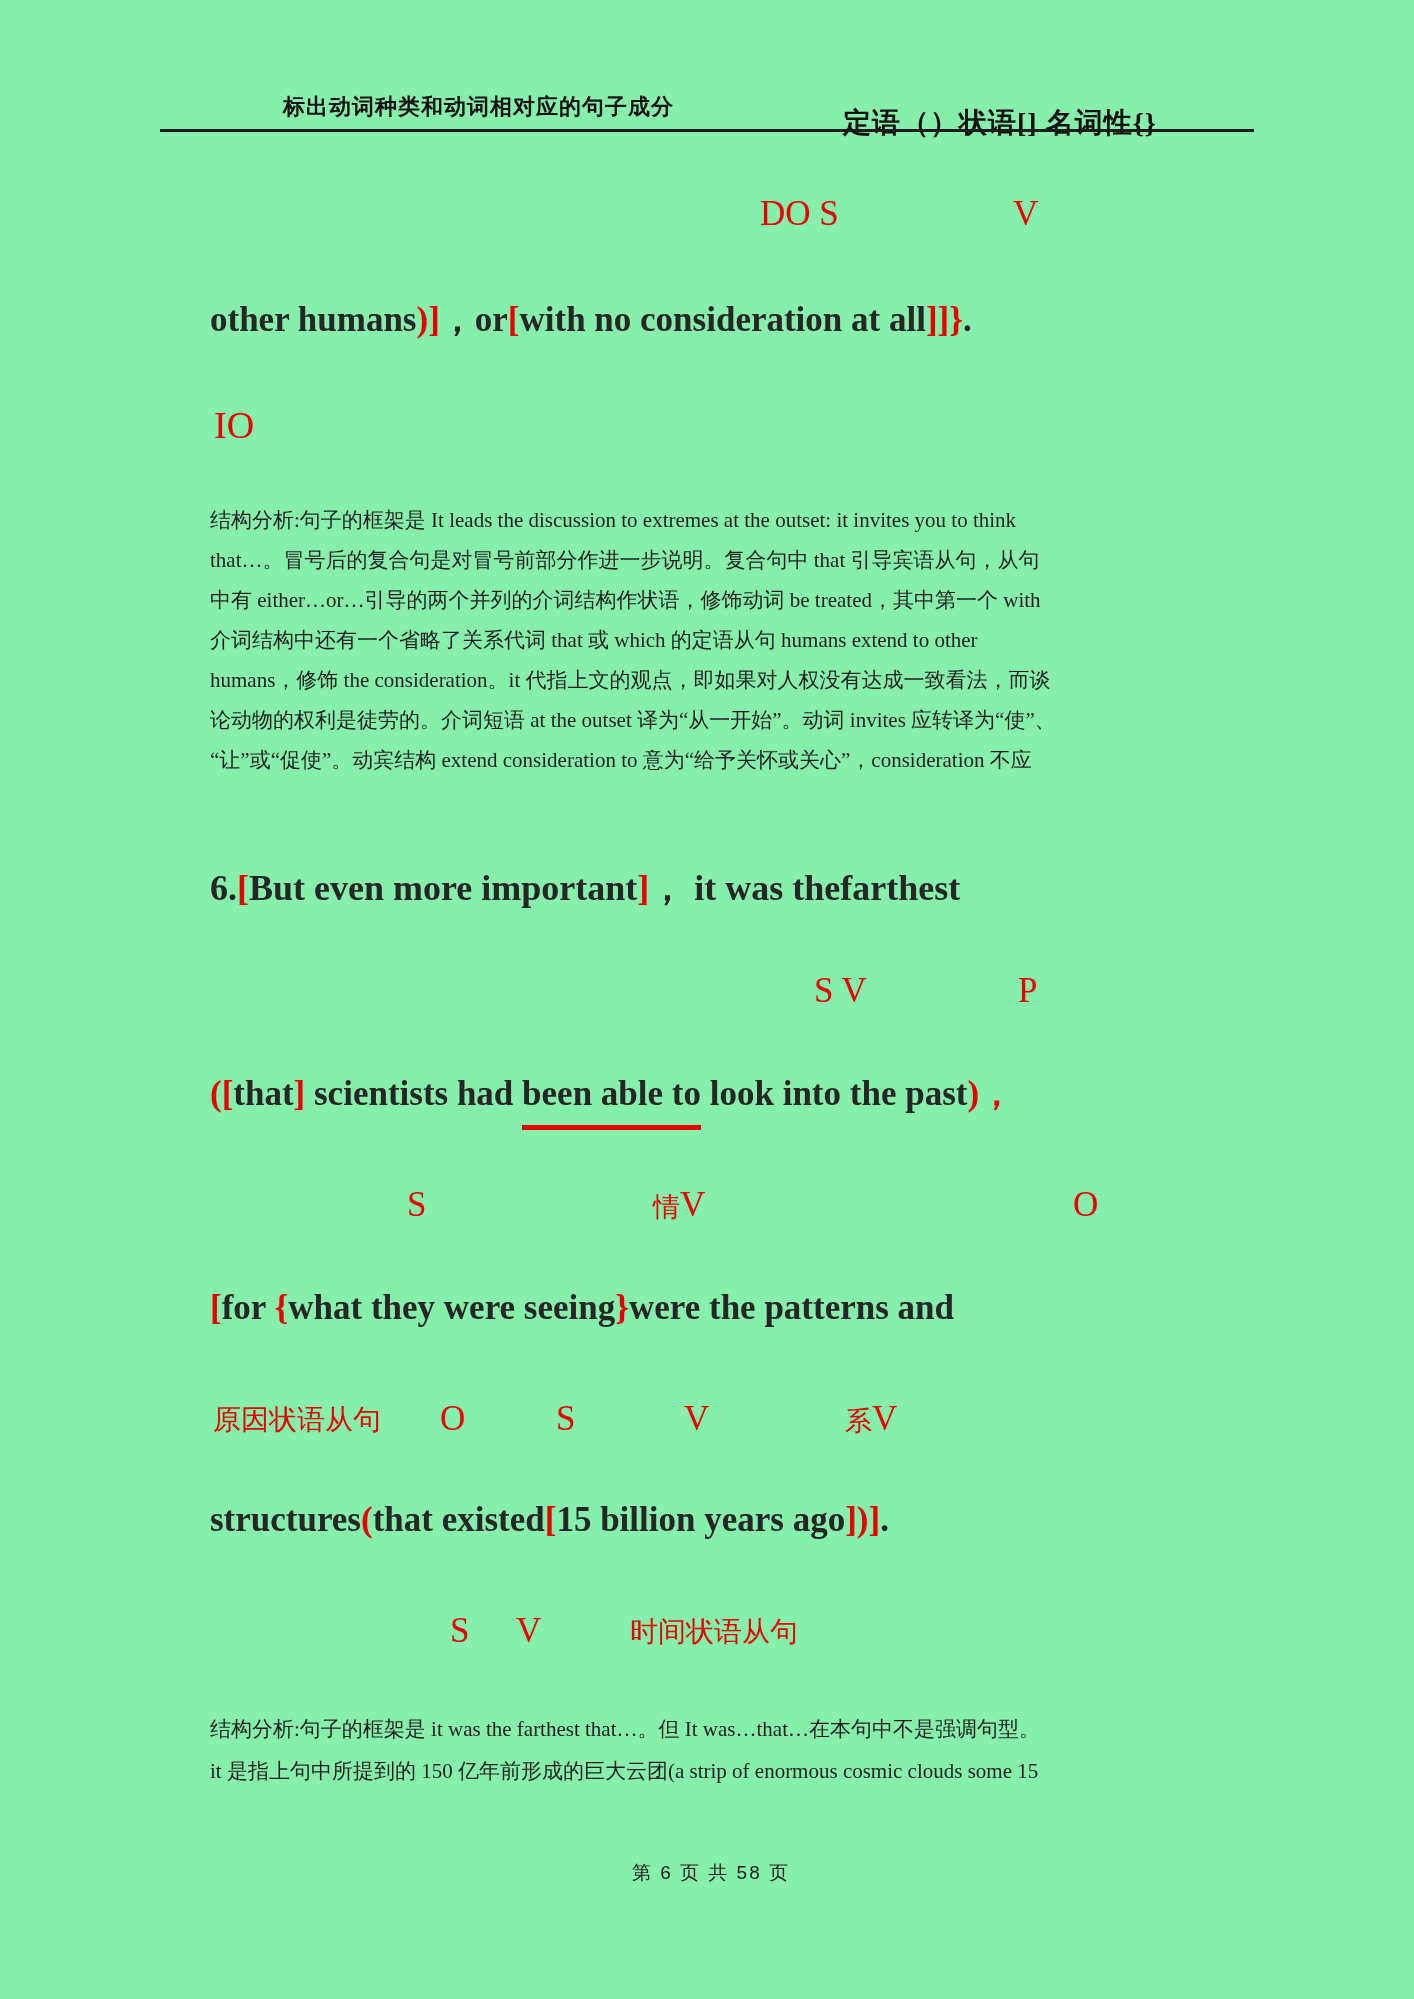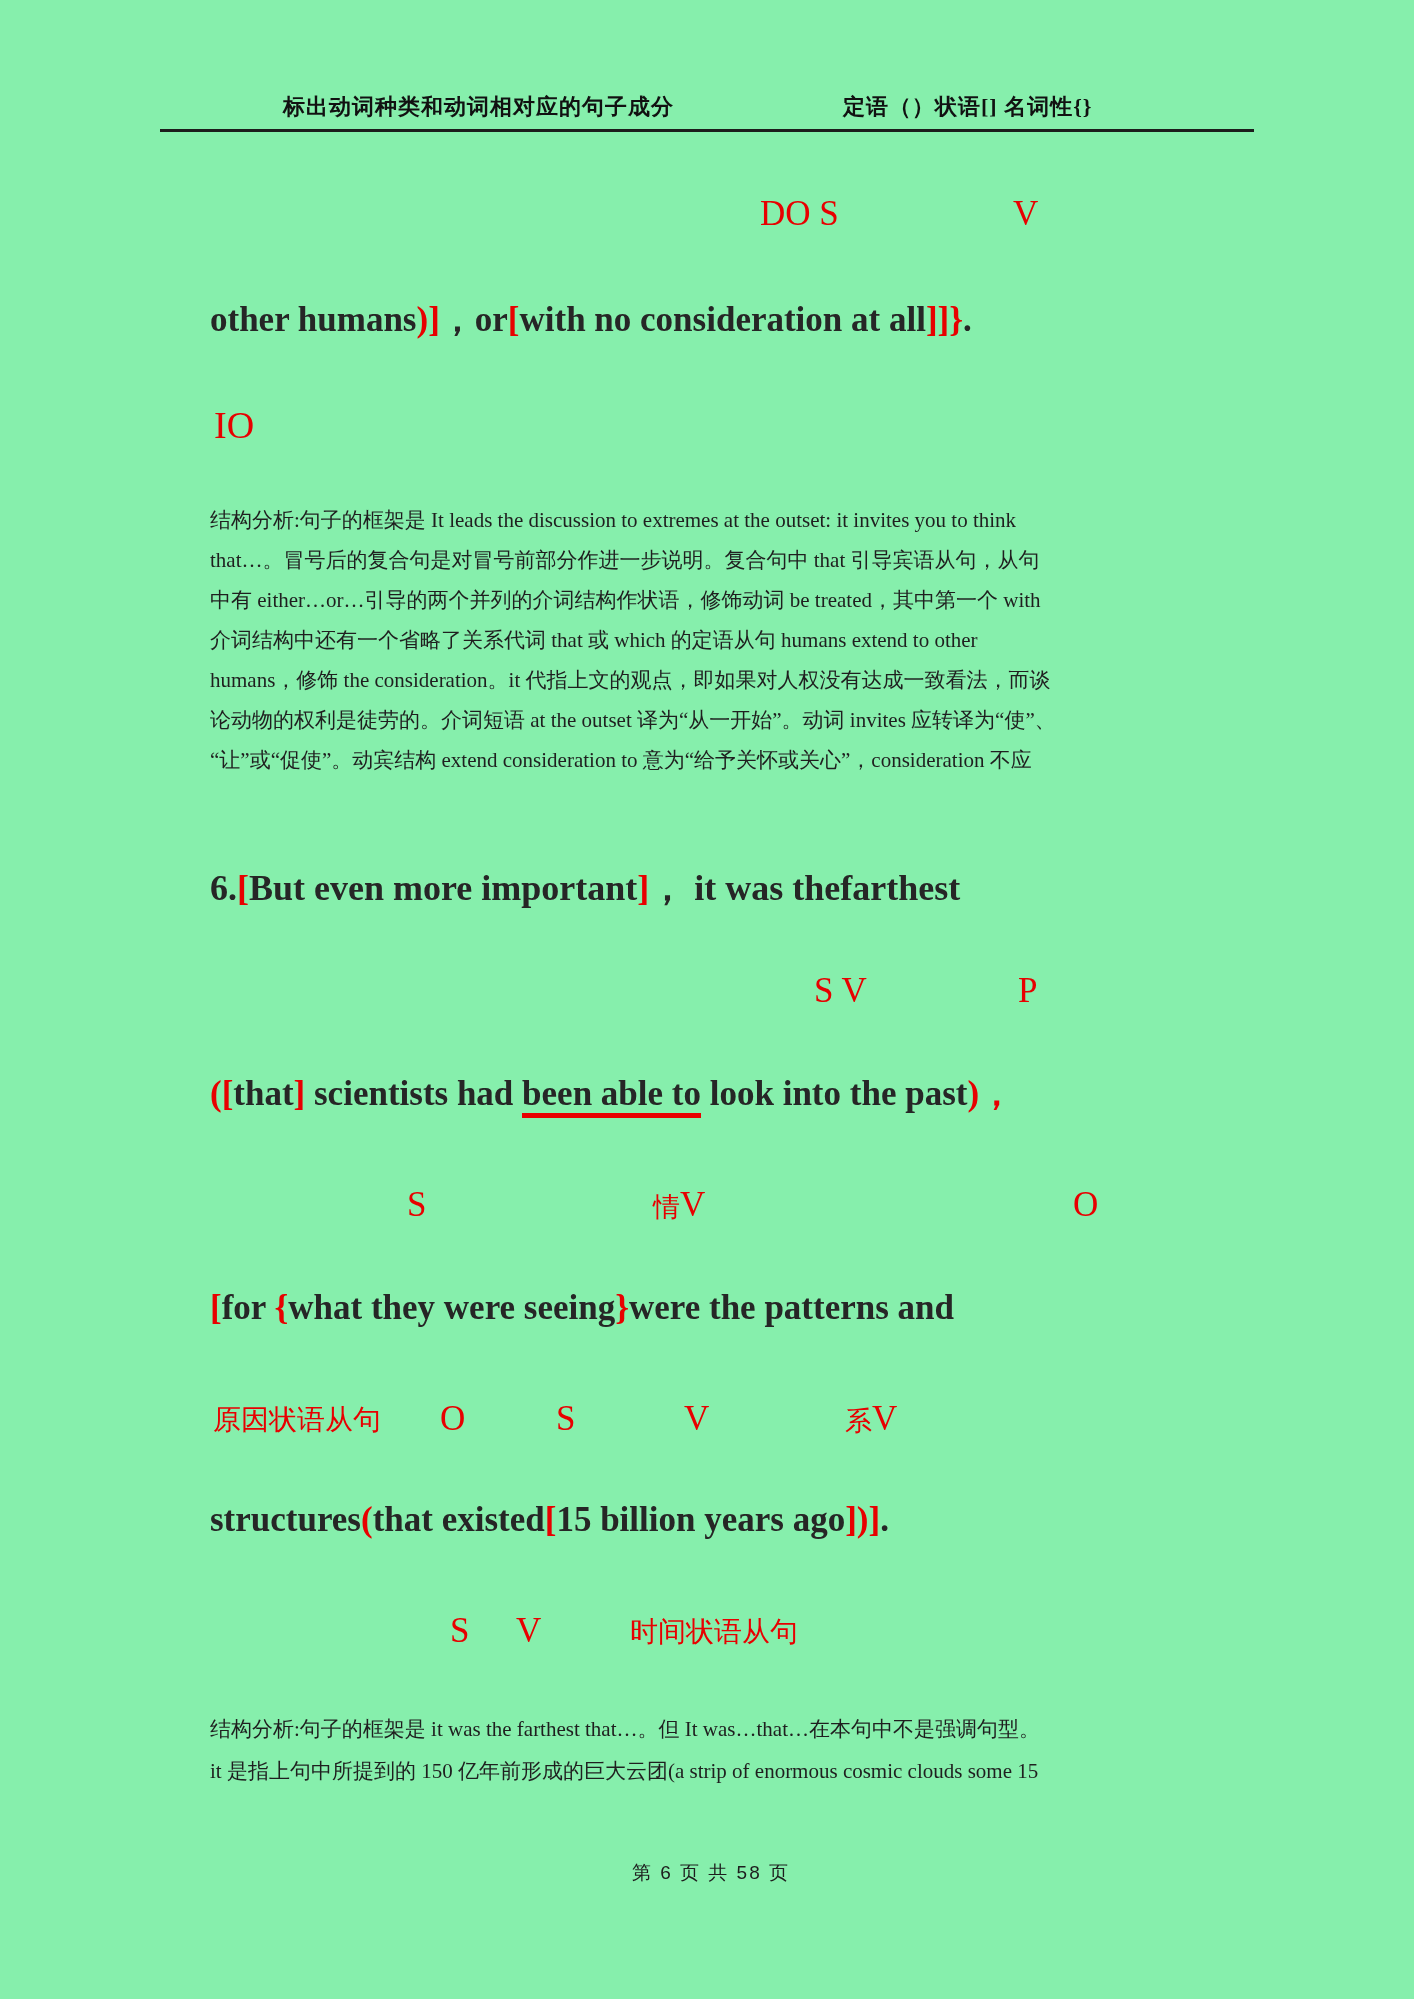--- a/index.html
+++ b/index.html
@@ -17,22 +17,22 @@
     overflow:hidden;
     margin:0 auto;
   }
   
   .hdr-left{
     position:absolute;left:283px;top:92px;
     font-size:22px;font-weight:700;color:#111;
     letter-spacing:1px;white-space:nowrap;
   }
   .hdr-right{
-    position:absolute;left:843px;top:92px;
-    font-size:22px;font-weight:700;color:#111;
+    position:absolute;left:843px;top:104px;
+    font-size:28px;font-weight:700;color:#111;
     letter-spacing:1px;white-space:nowrap;
   }
   .hdr-rule{
     position:absolute;left:160px;top:129px;
     width:1094px;height:3px;background:#1c1c1c;
   }
   
   .ann-row{position:absolute;left:0;top:0;width:1414px;height:46px;}
   .ann{
     position:absolute;bottom:0;
@@ -45,21 +45,21 @@
   
   .sentence{
     position:absolute;left:210px;
     font-size:35px;font-weight:700;color:var(--ink);
     white-space:nowrap;letter-spacing:0px;
   }
   .seg{font:inherit;}
   .seg-red{color:var(--red);}
   .seg-black{color:var(--ink);}
   .seg-underline{
-    padding-bottom:0;
+    padding-bottom:12px;
     border-bottom:5px solid var(--red);
   }
   
   .para{
     position:absolute;left:210px;width:992px;
     font-size:21px;color:var(--para-ink);
   }
   .para-line{
     line-height:40px;height:40px;
     white-space:nowrap;

